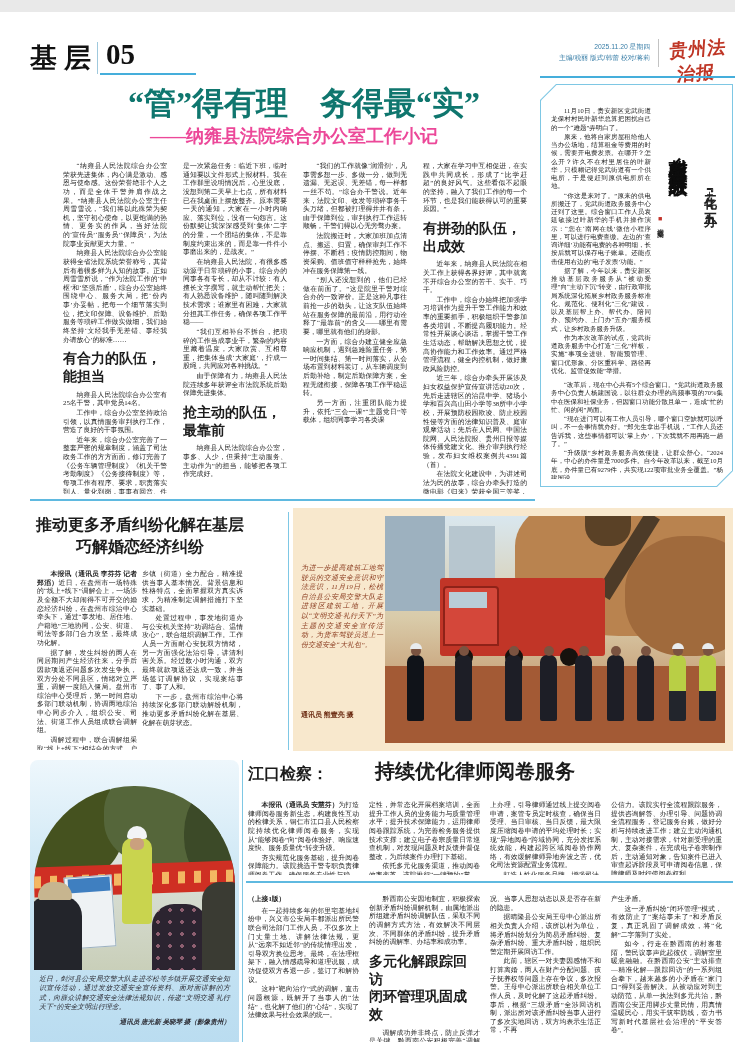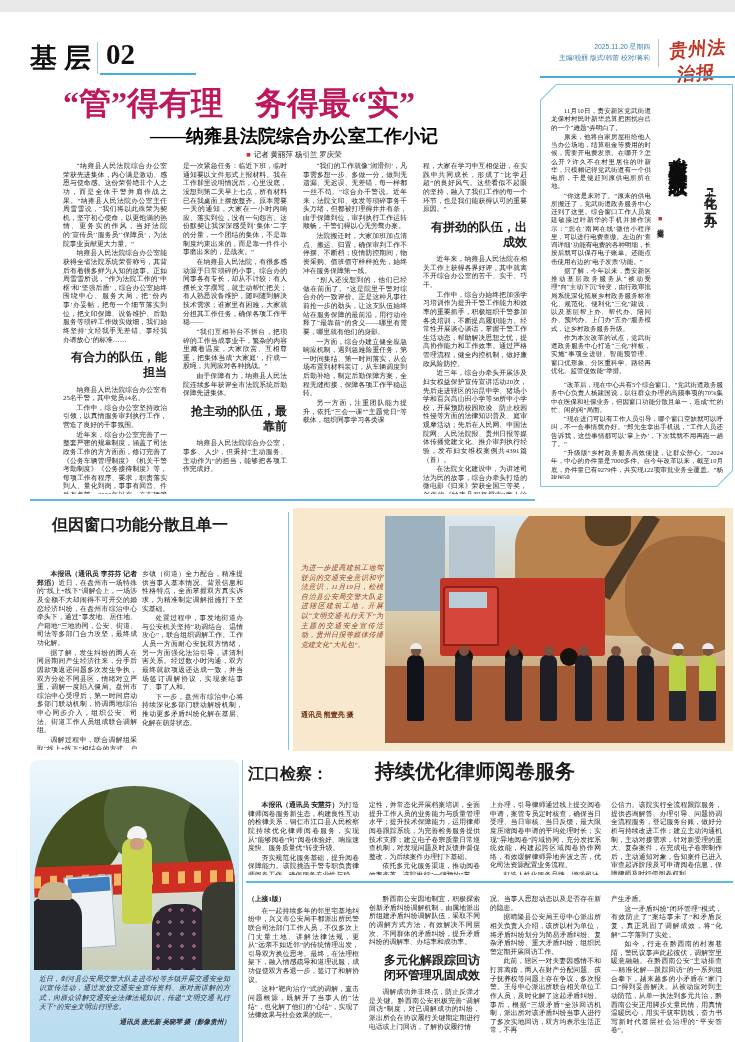--- a/index.html
+++ b/index.html
@@ -13,29 +13,29 @@
   .page-no{left:106px;top:26px;font-size:29px;font-weight:bold;color:#111;}
   .hdr-underline{left:100px;top:61px;width:96px;height:2px;background:#45aedb;}
   .hdr-meta{left:470px;top:29px;width:180px;text-align:right;font-size:6.8px;line-height:11px;
             color:#3a7fa8;font-family:"Liberation Sans","DejaVu Sans",sans-serif;}
   .hdr-vline{left:658px;top:27px;width:1px;height:28px;background:#c3c3c3;}
   .masthead{left:660px;top:25px;width:74px;text-align:center;font-size:18px;font-weight:bold;
             color:#bf3626;transform:rotate(-4deg) skewX(-8deg);letter-spacing:1px;}
   .hdr-underline-r{left:540px;top:64px;width:195px;height:2px;background:#45aedb;}
 
   
-  .m-headline{left:63px;top:70px;width:462px;font-size:32px;font-weight:bold;color:#be185d;}
-  .m-deck{left:63px;top:112px;width:462px;text-align:center;font-size:18px;font-weight:bold;color:#000000;}
+  .m-headline{left:73px;top:70px;width:462px;text-align:center;font-size:32px;font-weight:bold;color:#0f766e;}
+  .m-deck{left:63px;top:112px;width:462px;text-align:center;font-size:18px;font-weight:bold;color:#ec4899;}
   .m-byline{left:63px;top:138px;width:462px;text-align:center;font-size:7.5px;color:#222;}
   .m-byline .sq{color:#c3342a;margin-right:3px;}
 
   .col{position:absolute;font-size:6.8px;line-height:1.27;text-align:justify;overflow:hidden;color:#1c1c1c;}
   .col p{margin:0 0 1px;text-indent:2em;}
   .cont p:first-child{text-indent:0;}
-  h4.subhead{font-size:12px;font-weight:bold;text-align:right;margin:6px 0 5px;text-indent:0;white-space:pre-line;font-family:Liberation Serif, serif;}
+  h4.subhead{font-size:14px;font-weight:bold;text-align:left;margin:6px 0 5px;text-indent:0;white-space:pre-line;font-family:Liberation Serif, serif;}
   .lead-b{font-weight:bold;}
 
   .mc1{left:63px;top:150px;width:104px;height:332px;}
   .mc2{left:183px;top:150px;width:104px;height:332px;}
   .mc3{left:303px;top:150px;width:104px;height:332px;}
   .mc4{left:423px;top:150px;width:104px;height:332px;}
   .rule-h-main{left:30px;top:487px;width:505px;height:2px;background:#5fb9e0;}
 
   
   .rbox-border{left:540px;top:72px;width:193px;height:403px;background:#7ec7e4;
@@ -121,35 +121,32 @@
   .jpc{top:883px;height:156px;width:111px;}
   .jump-label{font-weight:bold;text-indent:0 !important;margin-bottom:3px !important;}
 </style>
 </head>
 <body>
 
 <div id="page">
 
   <div class="abs sec-label">基层</div>
   <div class="abs sec-divider"></div>
-  <div class="abs page-no">02</div>
+  <div class="abs page-no">05</div>
   <div class="abs hdr-underline"></div>
   <div class="abs hdr-meta">
     <div>2025.11.20 星期四</div>
     <div>主编/税丽 版式/韩蕾 校对/蒋莉</div>
   </div>
   <div class="abs hdr-vline"></div>
   <div class="abs masthead">贵州法治报</div>
   <div class="abs hdr-underline-r"></div>
 
   <div class="abs m-headline">“管”得有理　务得最“实”</div>
   <div class="abs m-deck">——纳雍县法院综合办公室工作小记</div>
-  <div class="abs m-byline">
-    <span class="sq">■</span><span>记者 黄丽萍 杨引兰 罗庆荣</span>
-  </div>
 
   <div class="col mc2">
     <div class="cont">
         <p>是一次紧急任务：临近下班，临时通知要以文件形式上报材料。我在工作群里说明情况后，心里没底，没想到第二天早上七点，所有材料已在我桌面上摆放整齐。原本需要一天的通知，大家在一小时内响应、落实到位，没有一句怨言。这份默契让我深深感受到‘集体’二字的分量，一个团结的集体，不是靠制度约束出来的，而是靠一件件小事磨出来的，是战友。”</p>
         <p>在纳雍县人民法院，有很多感动源于日常琐碎的小事。综合办的同事各有专长，却从不计较：有人擅长文字撰写，就主动帮忙把关；有人熟悉设备维护，随叫随到解决技术需求；谁家里有困难，大家就分担其工作任务，确保各项工作平稳——</p>
         <p>“我们互相补台不拆台，把琐碎的工作当成事业干，繁杂的内容里藏着温度，大家欣赏、互相尊重，把集体当成‘大家庭’，拧成一股绳，共同应对各种挑战。”</p>
         <p>由于保障有力，纳雍县人民法院连续多年获评全市法院系统后勤保障先进集体。</p>
       </div>
     <h4 class="subhead">抢主动的队伍，最靠前</h4>
     <div>
@@ -209,39 +206,40 @@
     <div class="abs rb-kicker">『三化』+『五办』</div>
     <div class="col rb-text2 abs">
       <div>
           <p>“改革后，现在中心共有5个综合窗口。”党武街道政务服务中心负责人杨建国说，以往群众办理的高频事项的70%集中在医保和社保业务，但因窗口功能分散且单一，造成“忙的忙、闲的闲”局面。</p>
           <p>“现在进门可以有工作人员引导，哪个窗口空缺就可以呼叫，不一会事情就办好。”郑先生拿出手机说，“工作人员还告诉我，这些事情都可以‘掌上办’，下次我就不用再跑一趟了。”</p>
           <p>“升级版”乡村政务服务高效便捷，让群众舒心。“2024年，中心的办件量是7000多件。自今年改革以来，截至10月底，办件量已有9279件，共实现122项审批业务全覆盖。”杨建国说。</p>
         </div>
     </div>
   </div>
 
-  <div class="abs pz-h1">但因窗口功能分散且单一</div>
+  <div class="abs pz-h1">推动更多矛盾纠纷化解在基层</div>
+  <div class="abs pz-h2">巧解婚恋经济纠纷</div>
   <div class="col pzc1">
     <p><b class="lead-b">本报讯（通讯员 李芬芬 记者 郑滔）</b><span>近日，在盘州市一场特殊的“线上+线下”调解会上，一场涉及金额不大却闹得不可开交的婚恋经济纠纷，在盘州市综治中心牵头下，通过“事发地、居住地、户籍地”三地协同，公安、街道、司法等多部门合力攻坚，最终成功化解。</span></p>
     <div>
         <p>据了解，发生纠纷的两人在同居期间产生经济往来，分手后因款项返还问题多次发生争执，双方分处不同县区，情绪对立严重，调解一度陷入僵局。盘州市综治中心受理后，第一时间启动多部门联动机制，协调两地综治中心同步介入，组织公安、司法、街道工作人员组成联合调解组。</p>
         <p>调解过程中，联合调解组采取“线上+线下”相结合的方式，户籍地</p>
       </div>
   </div>
   <div class="col pzc2">
     <div class="cont">
         <p>乡镇（街道）全力配合，精准提供当事人基本情况、背景信息和性格特点，全面掌握双方真实诉求，为精准制定调解措施打下坚实基础。</p>
         <p>处置过程中，事发地街道办与公安机关坚持“劝调结合、温情攻心”，联合组织调解工作。工作人员一方面耐心安抚双方情绪，另一方面强化法治引导，讲清利害关系。经过数小时沟通，双方最终就款项返还达成一致，并当场签订调解协议，实现案结事了、事了人和。</p>
         <p>下一步，盘州市综治中心将持续深化多部门联动解纷机制，推动更多矛盾纠纷化解在基层、化解在萌芽状态。</p>
       </div>
   </div>
   <div class="abs rule-v-pz"></div>
 
   <div class="abs peach">
-    <div class="abs peach-cap">为进一步提高建筑工地驾驶员的交通安全意识和守法意识，11月19日，松桃自治县公安局交警大队走进辖区建筑工地，开展以“文明交通·礼行天下”为主题的交通安全宣传活动，贵州日报等媒体传播党建文化“大礼包”。</div>
+    <div class="abs peach-cap">为进一步提高建筑工地驾驶员的交通安全意识和守法意识，11月19日，松桃自治县公安局交警大队走进辖区建筑工地，开展以“文明交通·礼行天下”为主题的交通安全宣传活动，为货车驾驶员送上一份交通安全“大礼包”。</div>
     <div class="abs peach-credit">通讯员 熊壹亮 摄</div>
     <div class="abs photo-mid">
       <div class="abs pm-bldg1"></div>
       <div class="abs pm-bldg2"></div>
       <div class="abs pm-dirt"></div>
       <div class="abs pm-dirt2"></div>
       <div class="abs pm-exc-arm"></div>
       <div class="abs pm-exc-bucket"></div>
       <div class="abs pm-truck"></div>
       <div class="abs pm-truck-cab"></div>

